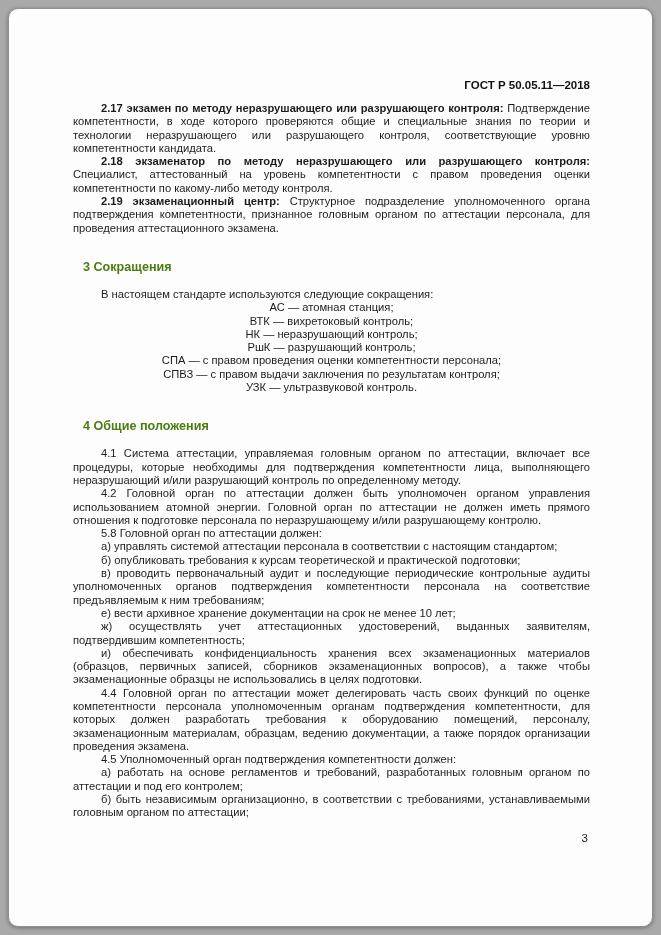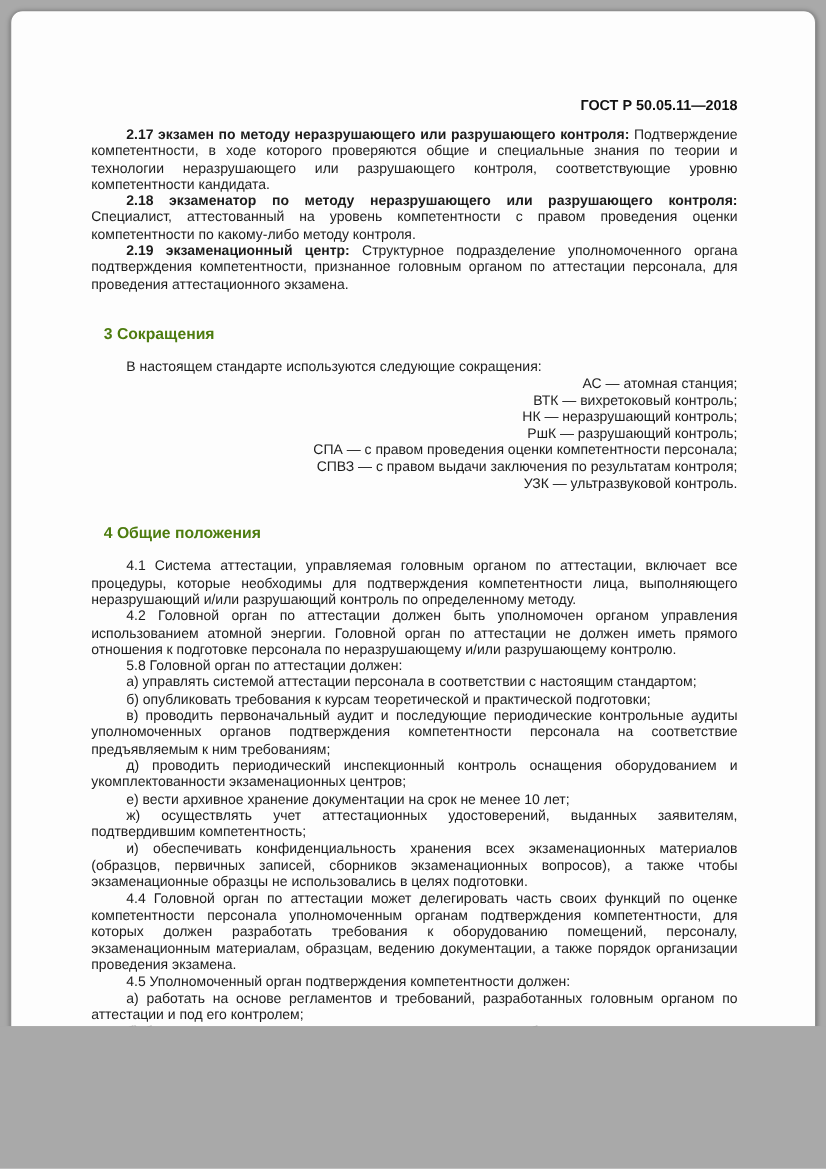--- a/index.html
+++ b/index.html
@@ -3,21 +3,21 @@
 <meta charset="utf-8">
 <style>
   html, body {
     margin: 0;
     padding: 0;
     background: #a9a9a9;
     font-family: "Liberation Sans", sans-serif;
   }
   .viewport {
     width: 661px;
-    height: 821px;
+    height: 935px;
     background: #a9a9a9;
     position: relative;
     overflow: hidden;
   }
   .page {
     position: absolute;
     left: 8px;
     top: 8px;
     width: 645px;
     height: 919px;
@@ -43,21 +43,21 @@
     line-height: 13.3px;
     text-align: justify;
     text-indent: 28px;
     color: #1c1c1c;
   }
   p.body .lead {
     font-weight: bold;
   }
   p.abbr {
     text-indent: 0;
-    text-align: right;
+    text-align: center;
   }
   h2.section-heading {
     font-size: 12.6px;
     font-weight: bold;
     margin: 25px 0 14px 0;
     text-indent: 10px;
     color: #4d7c0f;
   }
   .page-number {
     text-align: right;
@@ -91,21 +91,20 @@
     <p class="body abbr">УЗК — ультразвуковой контроль.</p>
 
     <h2 class="section-heading">4 Общие положения</h2>
 
     <p class="body">4.1 Система аттестации, управляемая головным органом по аттестации, включает все процедуры, которые необходимы для подтверждения компетентности лица, выполняющего неразрушающий и/или разрушающий контроль по определенному методу.</p>
     <p class="body">4.2 Головной орган по аттестации должен быть уполномочен органом управления использованием атомной энергии. Головной орган по аттестации не должен иметь прямого отношения к подготовке персонала по неразрушающему и/или разрушающему контролю.</p>
     <p class="body">5.8 Головной орган по аттестации должен:</p>
     <p class="body">а) управлять системой аттестации персонала в соответствии с настоящим стандартом;</p>
     <p class="body">б) опубликовать требования к курсам теоретической и практической подготовки;</p>
     <p class="body">в) проводить первоначальный аудит и последующие периодические контрольные аудиты уполномоченных органов подтверждения компетентности персонала на соответствие предъявляемым к ним требованиям;</p>
-    <p class="body">д) проводить периодический инспекционный контроль оснащения оборудованием и укомплектованности экзаменационных центров;</p>
     <p class="body">е) вести архивное хранение документации на срок не менее 10 лет;</p>
     <p class="body">ж) осуществлять учет аттестационных удостоверений, выданных заявителям, подтвердившим компетентность;</p>
     <p class="body">и) обеспечивать конфиденциальность хранения всех экзаменационных материалов (образцов, первичных записей, сборников экзаменационных вопросов), а также чтобы экзаменационные образцы не использовались в целях подготовки.</p>
     <p class="body">4.4 Головной орган по аттестации может делегировать часть своих функций по оценке компетентности персонала уполномоченным органам подтверждения компетентности, для которых должен разработать требования к оборудованию помещений, персоналу, экзаменационным материалам, образцам, ведению документации, а также порядок организации проведения экзамена.</p>
     <p class="body">4.5 Уполномоченный орган подтверждения компетентности должен:</p>
     <p class="body">а) работать на основе регламентов и требований, разработанных головным органом по аттестации и под его контролем;</p>
     <p class="body">б) быть независимым организационно, в соответствии с требованиями, устанавливаемыми головным органом по аттестации;</p>
 
     <div class="page-number">3</div>
 

